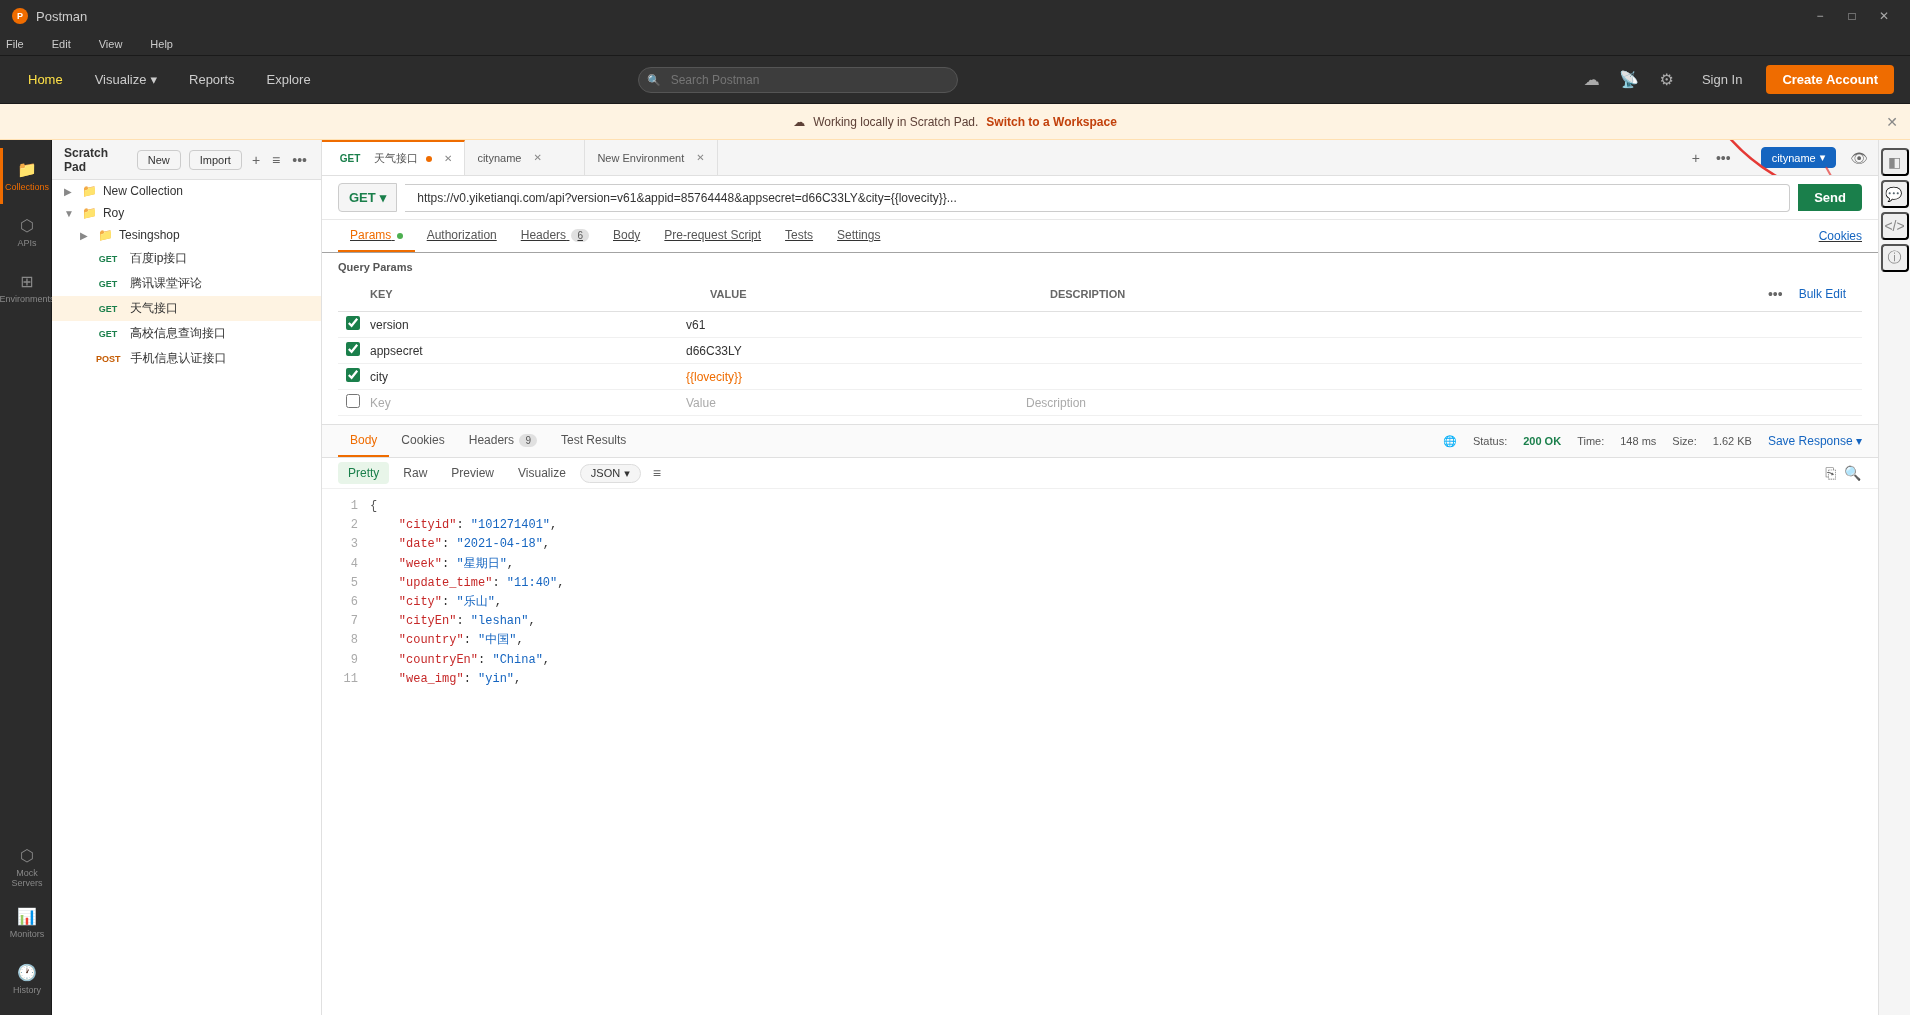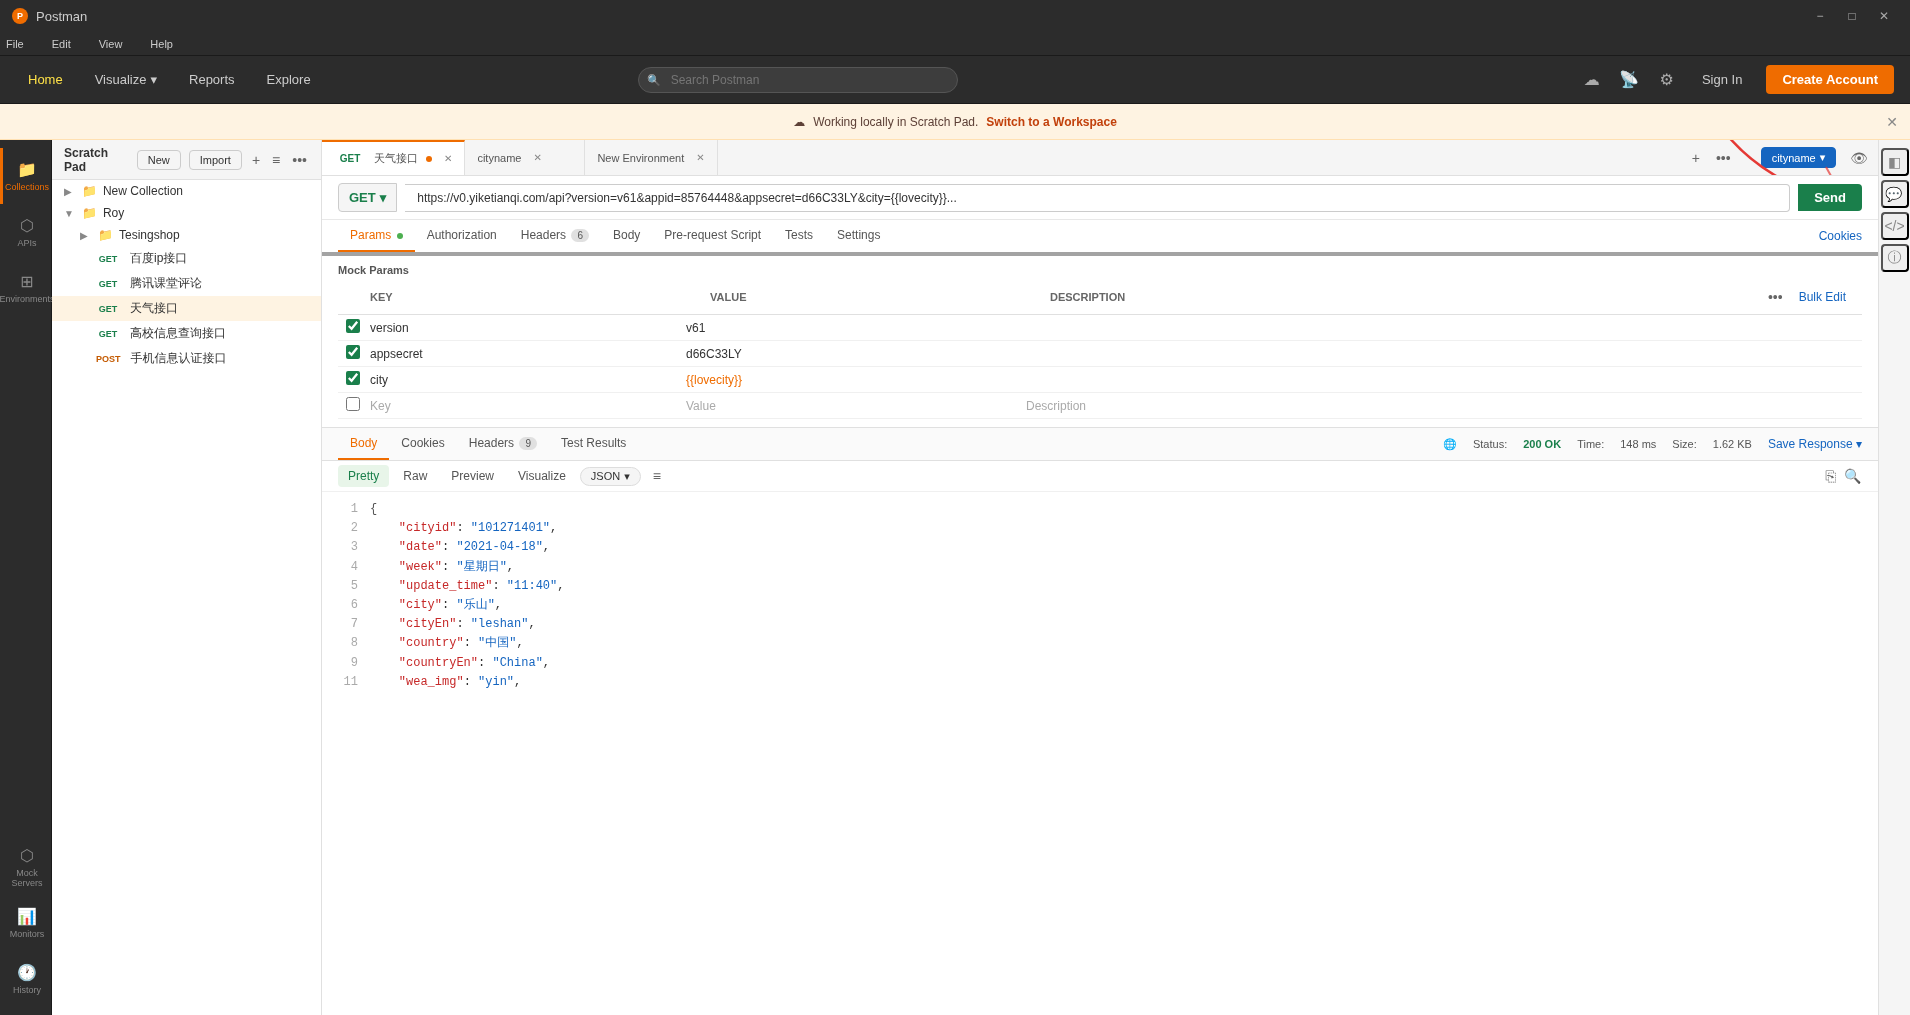--- a/index.html
+++ b/index.html
@@ -79,21 +79,21 @@
     .breadcrumb-sep { color: #aaa; margin: 0 4px; }
     .breadcrumb-current { color: #333; font-weight: 500; }
 
     
     .url-bar { height: 44px; display: flex; align-items: center; padding: 0 16px; gap: 8px; border-bottom: 1px solid #e8e8e8; }
     .method-select { background: #f5f5f5; border: 1px solid #ccc; border-radius: 4px 0 0 4px; padding: 6px 10px; font-size: 13px; font-weight: 600; color: #1a7f4b; cursor: pointer; display: flex; align-items: center; gap: 4px; }
     .url-input { flex: 1; border: 1px solid #ccc; border-left: none; border-radius: 0 4px 4px 0; padding: 6px 12px; font-size: 12px; color: #333; outline: none; }
     .send-btn { background: #1a7f4b; color: white; border: none; border-radius: 0 4px 4px 0; padding: 6px 16px; font-size: 13px; font-weight: 600; cursor: pointer; }
 
     
-    .req-tabs { display: flex; border-bottom: 4px solid #a3a3a3; padding: 0 16px; background: #fff; }
+    .req-tabs { display: flex; border-bottom: 1px solid #a3a3a3; padding: 0 16px; background: #fff; text-decoration: underline; }
     .req-tab { padding: 8px 12px; font-size: 12px; color: #555; cursor: pointer; border-bottom: 2px solid transparent; }
     .req-tab.active { color: #ef6c00; border-bottom-color: #ef6c00; }
     .req-tab-badge { background: #e0e0e0; border-radius: 10px; padding: 1px 6px; font-size: 10px; margin-left: 2px; }
     .req-tab-dot { width: 6px; height: 6px; background: #4caf50; border-radius: 50%; display: inline-block; margin-left: 2px; }
 
     
     .params-section { padding: 8px 16px; }
     .params-title { font-size: 11px; font-weight: 600; color: #555; margin-bottom: 4px; }
     .param-checkbox { width: 14px; height: 14px; accent-color: #1a7f4b; cursor: pointer; }
     .param-value { color: #333; }
@@ -349,21 +349,21 @@
       <span class="req-tab">Body</span>
       <span class="req-tab">Pre-request Script</span>
       <span class="req-tab">Tests</span>
       <span class="req-tab">Settings</span>
       <div class="req-tabs-right">
         <button class="cookies-link">Cookies</button>
       </div>
     </div>
 
     <div class="params-section" style="overflow-y:auto;">
-      <div class="params-title">Mock Params</div>
+      <div class="params-title">Query Params</div>
 
       <div class="table-header-row">
         <div style="width:24px;"></div>
         <div class="th-cell th-key">KEY</div>
         <div class="th-cell th-value">VALUE</div>
         <div class="th-cell th-desc">DESCRIPTION</div>
         <div class="th-actions">
           <button class="more-btn">•••</button>
           <button class="bulk-edit-btn">Bulk Edit</button>
         </div>

